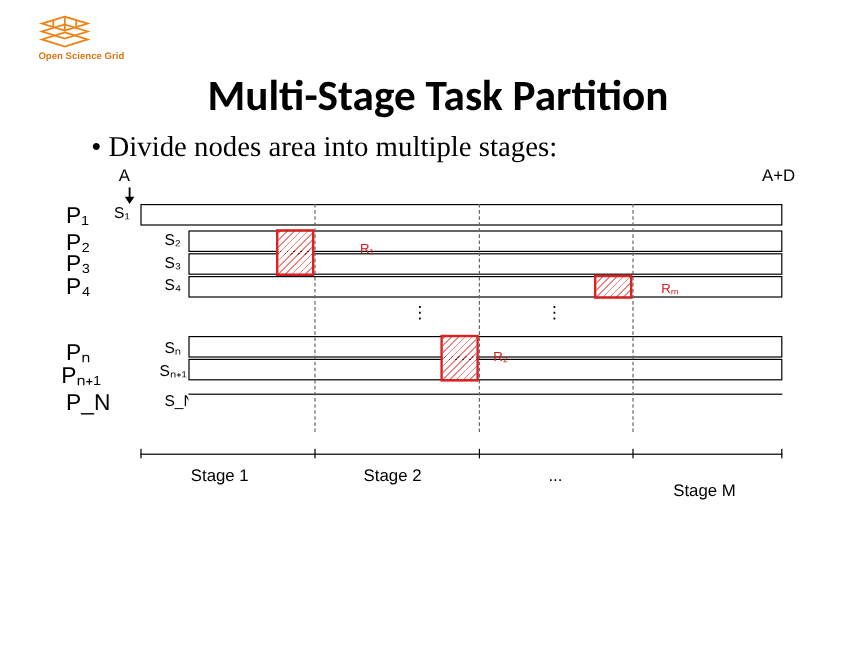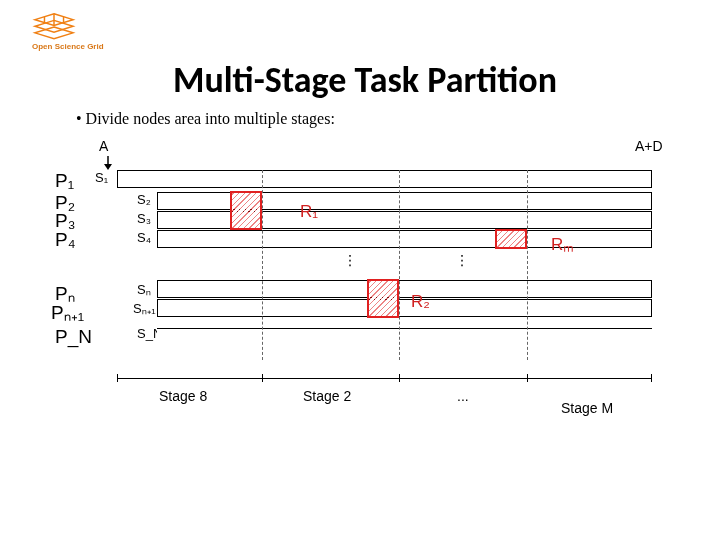--- a/index.html
+++ b/index.html
@@ -17,32 +17,32 @@
     font-size: 8px; font-weight: bold; color: #d97818; margin-left: 22px;
   }
   .logo svg { width: 44px; height: 30px; }
   .title {
     font-family: Calibri, Arial, sans-serif;
     font-size: 36px; text-align: center;
     margin-top: 58px;
     padding-left: 10px;
   }
   .bullet {
-    font-size: 16px; margin: 8px 0 3px 76px;
+    font-size: 24px; margin: 8px 0 3px 76px;
   }
   .bullet::before { content: "• "; }
   .diagram { position: absolute; left: 55px; top: 144px; width: 630px; height: 300px; }
   .plabel { position: absolute; font-family: Arial, sans-serif; font-size: 19px; }
   .slabel { position: absolute; font-family: Arial, sans-serif; font-size: 13px; text-align: right; }
   .bar { position: absolute; height: 18px; border: 1px solid #000; background: #fff; }
   .rbox {
     position: absolute; border: 2px solid #e02020;
     background: repeating-linear-gradient(-45deg, #fff, #fff 3px, rgba(224,32,32,0.55) 3px, rgba(224,32,32,0.55) 4px);
   }
-  .rlabel { position: absolute; font-family: Arial, sans-serif; font-size: 17px; color: #d02020; }
+  .rlabel { position: absolute; font-family: Arial, sans-serif; font-size: 11px; color: #d02020; }
   .dash { position: absolute; border-left: 1.5px dashed #666; }
   .axis { position: absolute; left: 62px; width: 535px; height: 1px; border-top: 1px solid #000; }
   .tick { position: absolute; width: 1px; height: 8px; background: #000; }
   .stage-label { position: absolute; font-family: Arial, sans-serif; font-size: 14px; }
   .ellipsis { position: absolute; font-family: Arial, sans-serif; font-size: 14px; }
   .arrow-a { position: absolute; }
   .alabel { position: absolute; font-family: Arial, sans-serif; font-size: 14px; }
 </style>
 </head>
 <body>
@@ -119,17 +119,17 @@
   <div class="dash" style="left:344px; top:26px; height:190px;"></div>
   <div class="dash" style="left:472px; top:26px; height:190px;"></div>
 
   <div class="axis" style="top:234px;"></div>
   <div class="tick" style="left:62px;  top:230px;"></div>
   <div class="tick" style="left:207px; top:230px;"></div>
   <div class="tick" style="left:344px; top:230px;"></div>
   <div class="tick" style="left:472px; top:230px;"></div>
   <div class="tick" style="left:596px; top:230px;"></div>
 
-  <span class="stage-label" style="left:104px; top:244px;">Stage 8</span>
+  <span class="stage-label" style="left:104px; top:244px;">Stage 1</span>
   <span class="stage-label" style="left:248px; top:244px;">Stage 2</span>
   <span class="stage-label" style="left:402px; top:244px;">...</span>
   <span class="stage-label" style="left:506px; top:244px;margin-top:12px;">Stage M</span>
 </div>
 
 </body></html>

